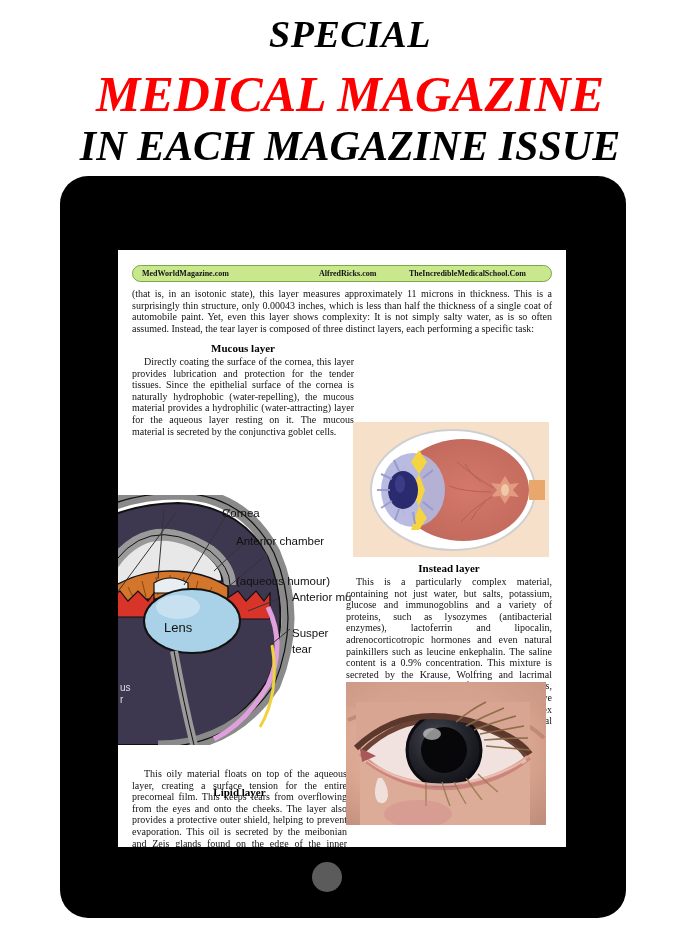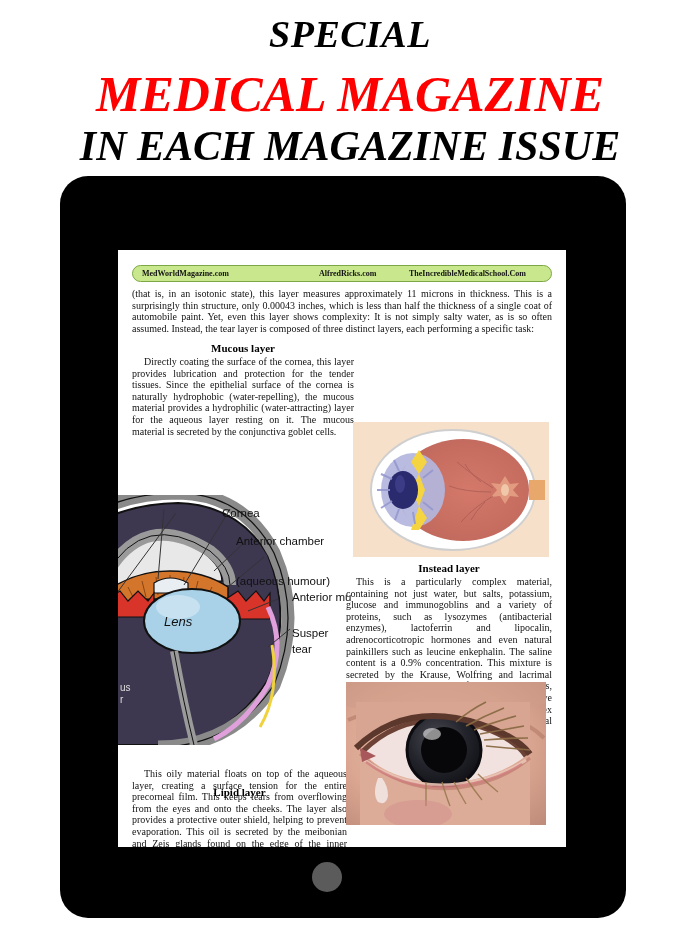--- a/index.html
+++ b/index.html
@@ -216,21 +216,21 @@
             <line x1="96" y1="76" x2="130" y2="44"></line>
             <line x1="110" y1="92" x2="146" y2="62"></line>
             <line x1="130" y1="116" x2="160" y2="104"></line>
             <line x1="150" y1="152" x2="172" y2="134"></line>
           </g>
         </svg>
 
         <span class="diag-label" style="left:104px;top:12px;">Cornea</span>
         <span class="diag-label" style="left:118px;top:40px;">Anterior chamber</span>
         <span class="diag-label" style="left:118px;top:54px;margin-top:26px;">(aqueous humour)</span>
-        <span class="diag-label" style="left:46px;top:120px;font-size:13px;font-style:italic;">Lens</span>
+        <span class="diag-label" style="left:46px;top:126px;font-size:13px;">Lens</span>
         <span class="diag-label" style="left:174px;top:96px;">Anterior mu</span>
         <span class="diag-label" style="left:174px;top:132px;">Susper</span>
         <span class="diag-label" style="left:174px;top:148px;">tear</span>
         <span class="diag-label" style="left:2px;top:186px;color:#ddd;font-size:10px;">us</span>
         <span class="diag-label" style="left:2px;top:198px;color:#ddd;font-size:10px;">r</span>
       </div>
 
       <div id="eye-photo">
         <svg width="200" height="143" viewBox="0 0 200 143">
           <defs>

